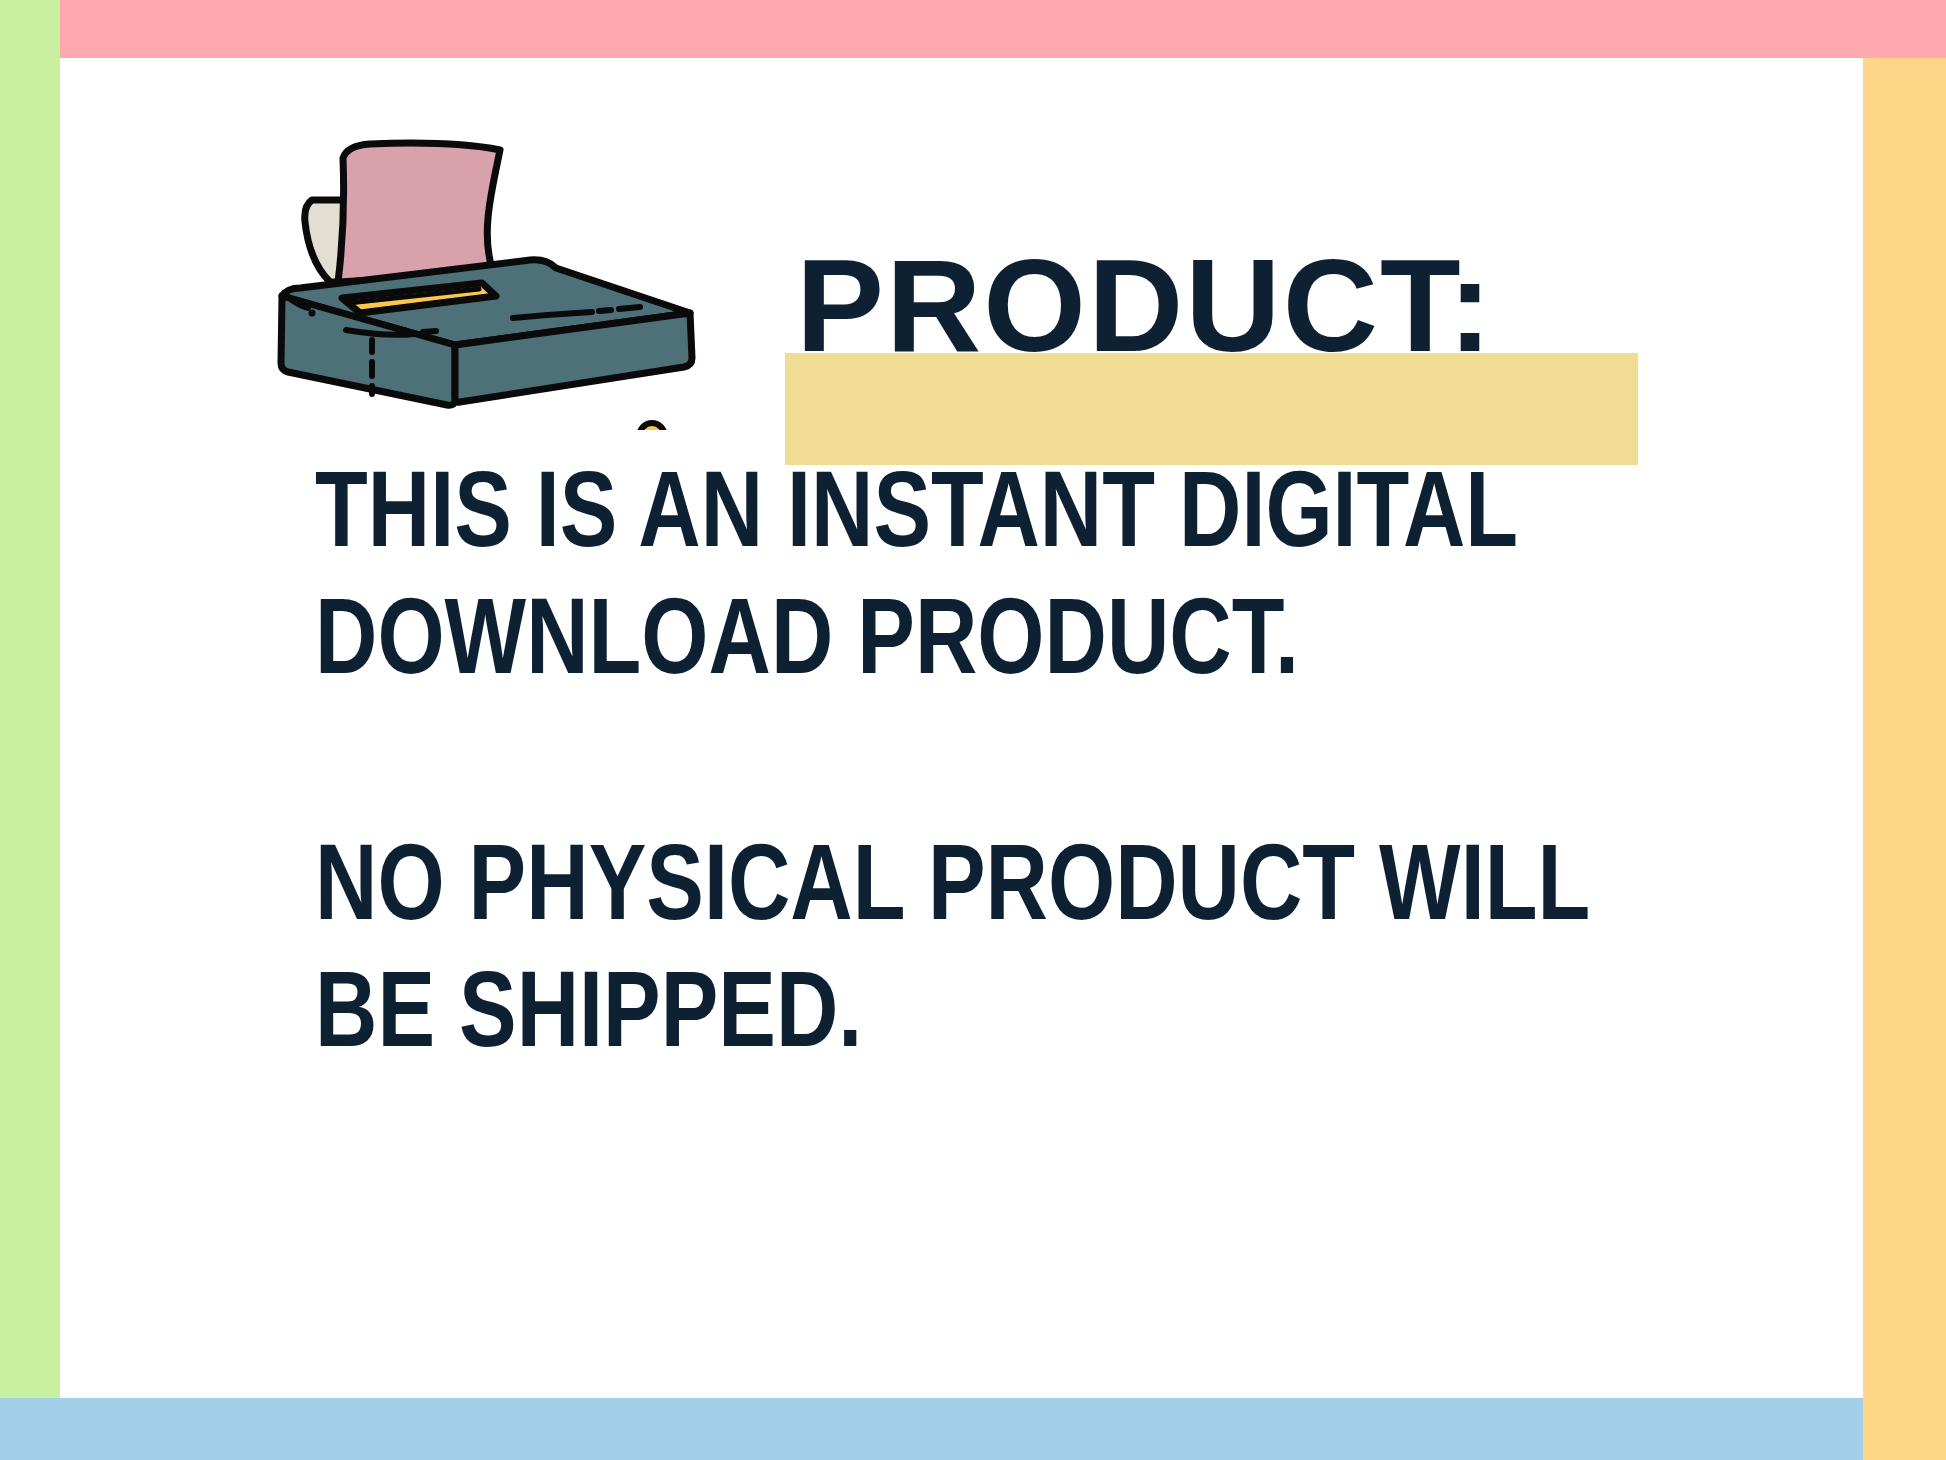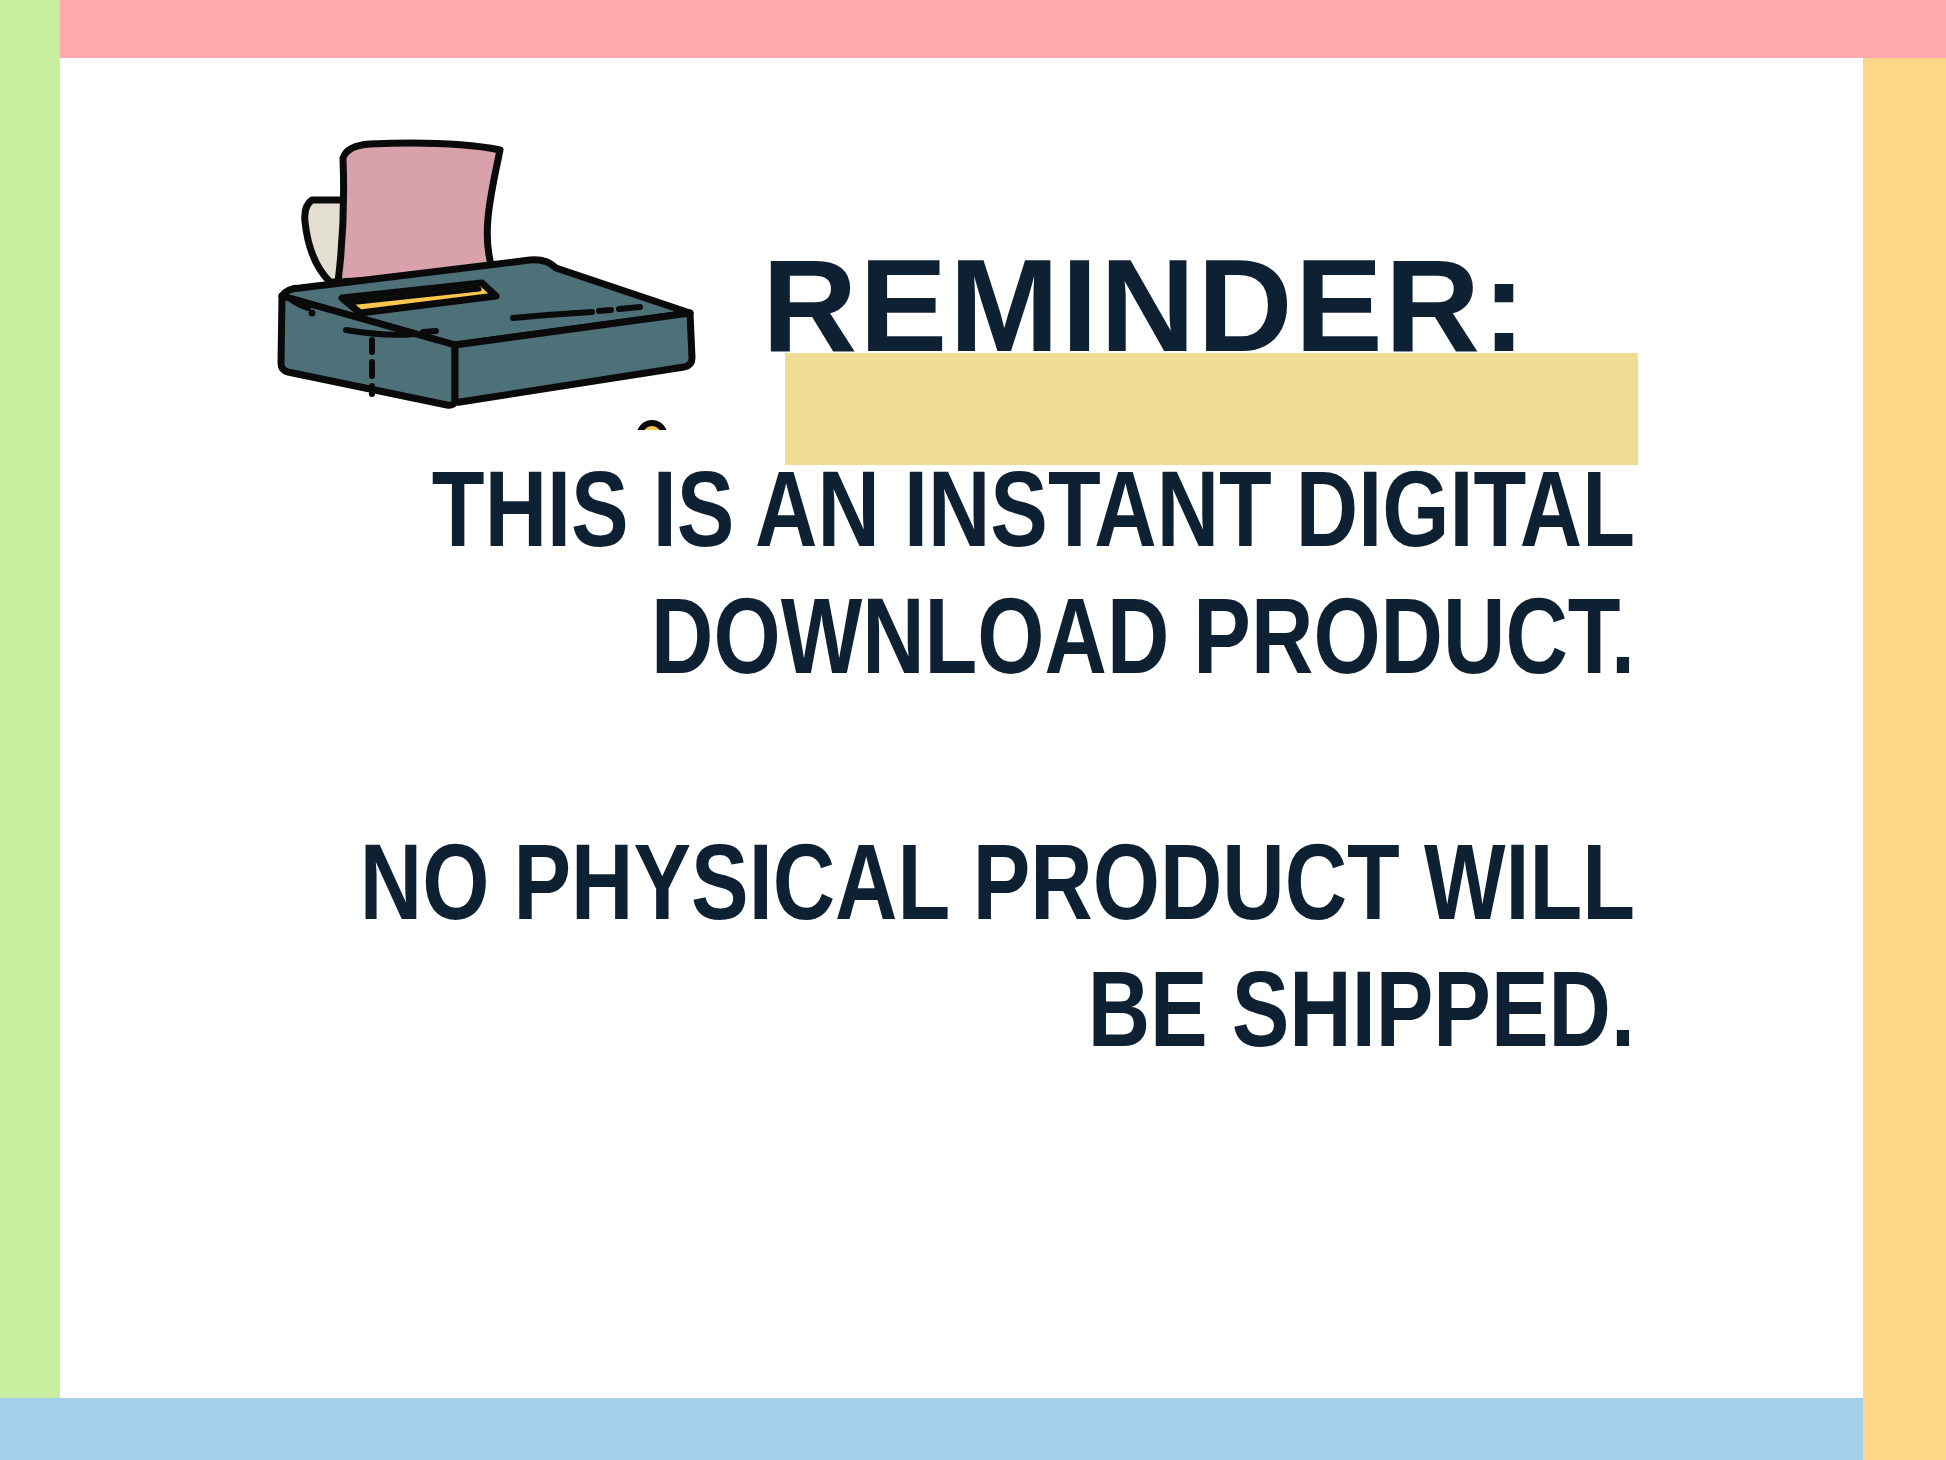--- a/index.html
+++ b/index.html
@@ -66,21 +66,21 @@
     box-sizing: border-box;
     white-space: nowrap;
   }
 
   
   #body-copy {
     position: absolute;
     left: 150px;
     top: 445px;
     width: 1650px;
-    text-align: right;
+    text-align: left;
     color: #0E2133;
     font-family: "Liberation Sans Narrow", "Liberation Sans", sans-serif;
     font-weight: 700;
     font-size: 108px;
     line-height: 1.18;
     letter-spacing: 0px;
   }
   .copy-line {
     display: block;
     transform: scaleX(0.80);
@@ -176,21 +176,21 @@
         <path d="M228 386 L 432 356 C 444 354, 452 358, 456 366
                  L 478 424 C 481 432, 477 438, 468 439
                  L 275 468 C 266 469, 260 465, 258 457 Z" fill="#D8A1AC"></path>
 
       </g>
     </svg>
   </div>
 
   <div id="headline-wrap">
     <div id="headline-highlight"></div>
-    <div id="headline-text">REMINDER:</div>
+    <div id="headline-text">PRODUCT:</div>
   </div>
 
   <div id="body-copy">
     <span class="copy-line">THIS IS AN INSTANT DIGITAL</span>
     <span class="copy-line">DOWNLOAD PRODUCT.</span>
     <span class="copy-gap"></span>
     <span class="copy-line">NO PHYSICAL PRODUCT WILL</span>
     <span class="copy-line">BE SHIPPED.</span>
   </div>
 

